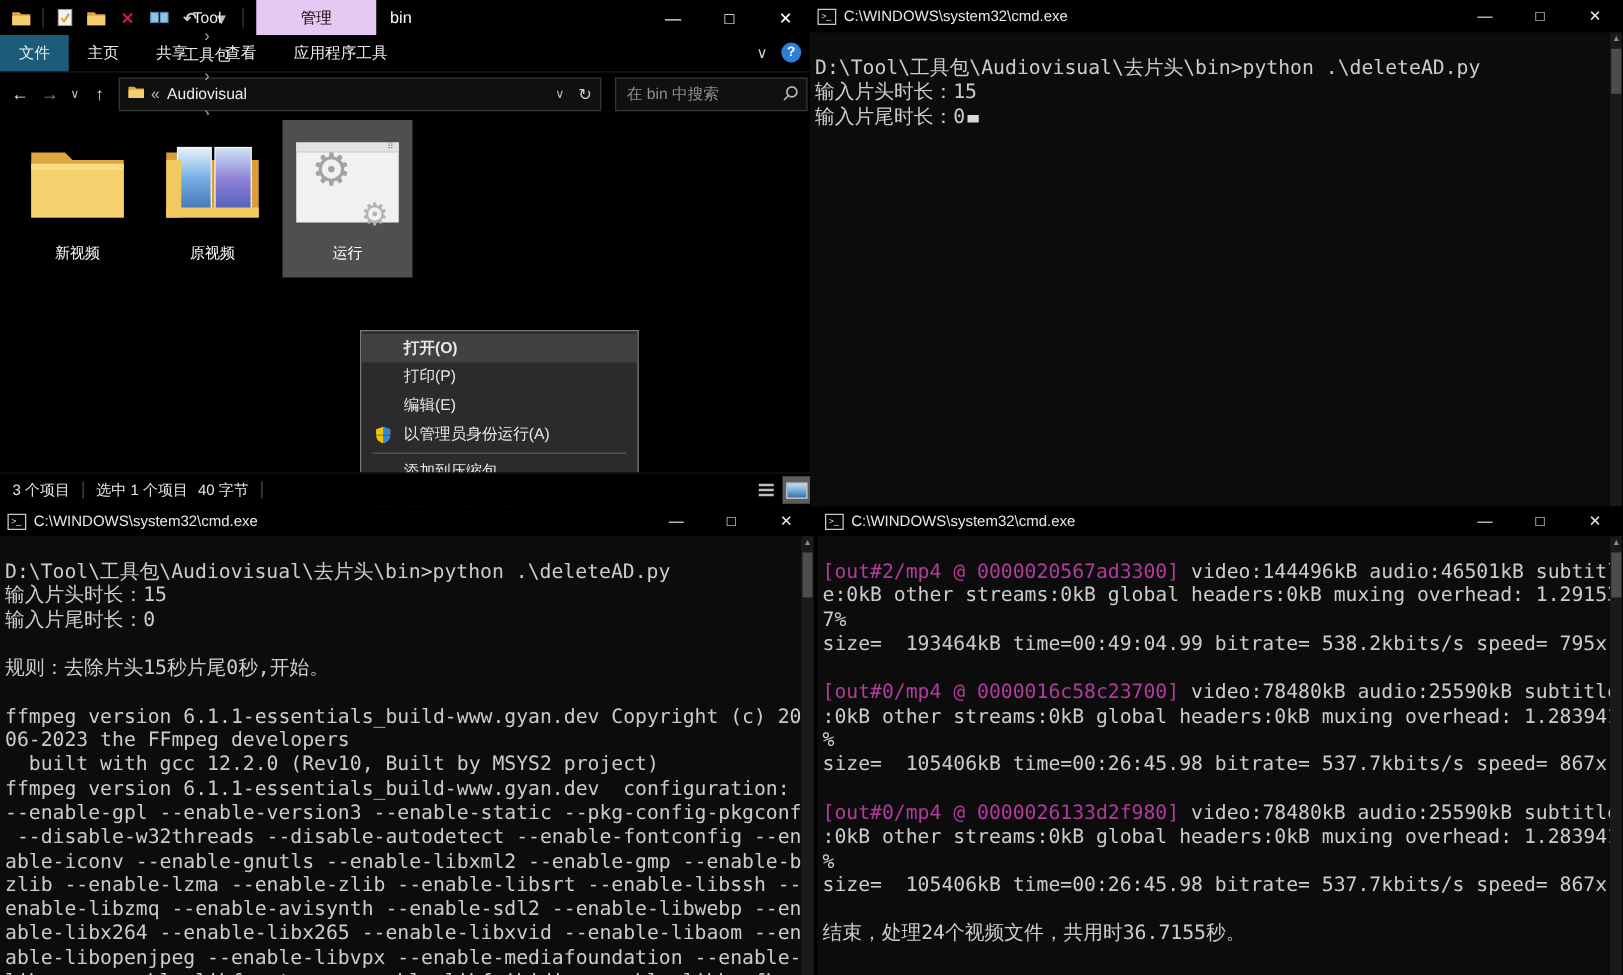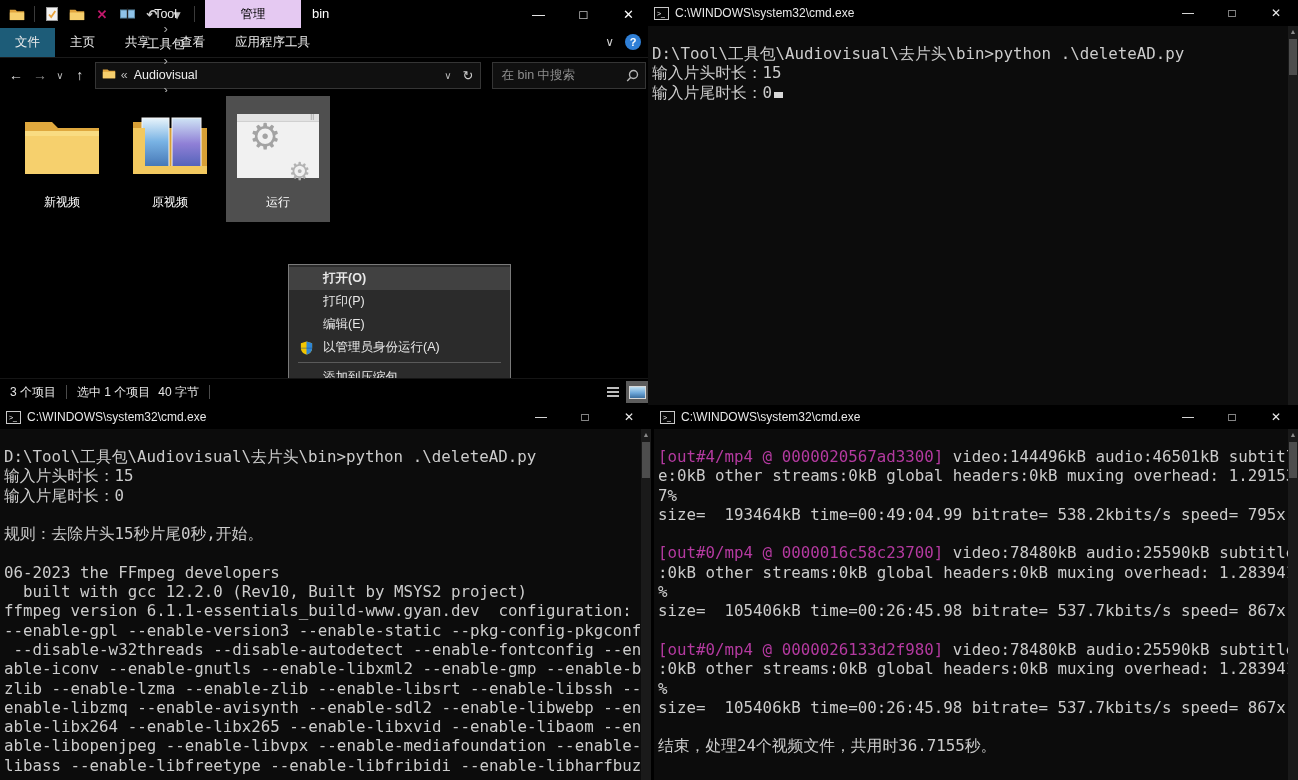--- a/index.html
+++ b/index.html
@@ -323,20 +323,21 @@
           <span>✕</span>
         </div>
     </div>
     <div class="term-body">
         <div class="term-line"><span class="seg">D:\Tool\工具包\Audiovisual\去片头\bin&gt;python .\deleteAD.py</span></div>
         <div class="term-line"><span class="seg">输入片头时长：15</span></div>
         <div class="term-line"><span class="seg">输入片尾时长：0</span></div>
         <div class="term-line"><span class="seg"></span></div>
         <div class="term-line"><span class="seg">规则：去除片头15秒片尾0秒,开始。</span></div>
         <div class="term-line"><span class="seg"></span></div>
+        <div class="term-line"><span class="seg">ffmpeg version 6.1.1-essentials_build-www.gyan.dev Copyright (c) 20</span></div>
         <div class="term-line"><span class="seg">06-2023 the FFmpeg developers</span></div>
         <div class="term-line"><span class="seg">  built with gcc 12.2.0 (Rev10, Built by MSYS2 project)</span></div>
         <div class="term-line"><span class="seg">ffmpeg version 6.1.1-essentials_build-www.gyan.dev  configuration:</span></div>
         <div class="term-line"><span class="seg">--enable-gpl --enable-version3 --enable-static --pkg-config-pkgconf</span></div>
         <div class="term-line"><span class="seg"> --disable-w32threads --disable-autodetect --enable-fontconfig --en</span></div>
         <div class="term-line"><span class="seg">able-iconv --enable-gnutls --enable-libxml2 --enable-gmp --enable-b</span></div>
         <div class="term-line"><span class="seg">zlib --enable-lzma --enable-zlib --enable-libsrt --enable-libssh --</span></div>
         <div class="term-line"><span class="seg">enable-libzmq --enable-avisynth --enable-sdl2 --enable-libwebp --en</span></div>
         <div class="term-line"><span class="seg">able-libx264 --enable-libx265 --enable-libxvid --enable-libaom --en</span></div>
         <div class="term-line"><span class="seg">able-libopenjpeg --enable-libvpx --enable-mediafoundation --enable-</span></div>
@@ -352,21 +353,21 @@
     <div class="tbar">
       <span class="cico">&gt;_</span>
       <span>C:\WINDOWS\system32\cmd.exe</span>
       <div class="tcontrols">
           <span>—</span>
           <span>□</span>
           <span>✕</span>
         </div>
     </div>
     <div class="term-body">
-        <div class="term-line"><span class="seg m">[out#4/mp4 @ 0000020567ad3300]</span><span class="seg"> video:144496kB audio:46501kB subtitl</span></div>
+        <div class="term-line"><span class="seg m">[out#2/mp4 @ 0000020567ad3300]</span><span class="seg"> video:144496kB audio:46501kB subtitl</span></div>
         <div class="term-line"><span class="seg">e:0kB other streams:0kB global headers:0kB muxing overhead: 1.29153</span></div>
         <div class="term-line"><span class="seg">7%</span></div>
         <div class="term-line"><span class="seg">size=  193464kB time=00:49:04.99 bitrate= 538.2kbits/s speed= 795x</span></div>
         <div class="term-line"><span class="seg"></span></div>
         <div class="term-line"><span class="seg m">[out#0/mp4 @ 0000016c58c23700]</span><span class="seg"> video:78480kB audio:25590kB subtitle</span></div>
         <div class="term-line"><span class="seg">:0kB other streams:0kB global headers:0kB muxing overhead: 1.283941</span></div>
         <div class="term-line"><span class="seg">%</span></div>
         <div class="term-line"><span class="seg">size=  105406kB time=00:26:45.98 bitrate= 537.7kbits/s speed= 867x</span></div>
         <div class="term-line"><span class="seg"></span></div>
         <div class="term-line"><span class="seg m">[out#0/mp4 @ 0000026133d2f980]</span><span class="seg"> video:78480kB audio:25590kB subtitle</span></div>

